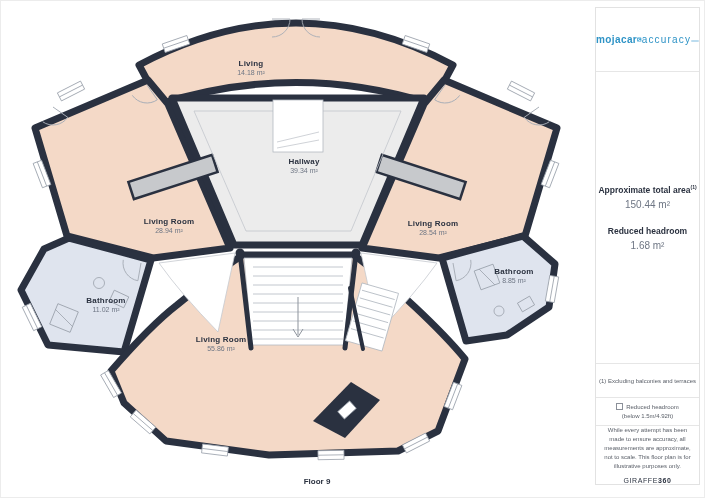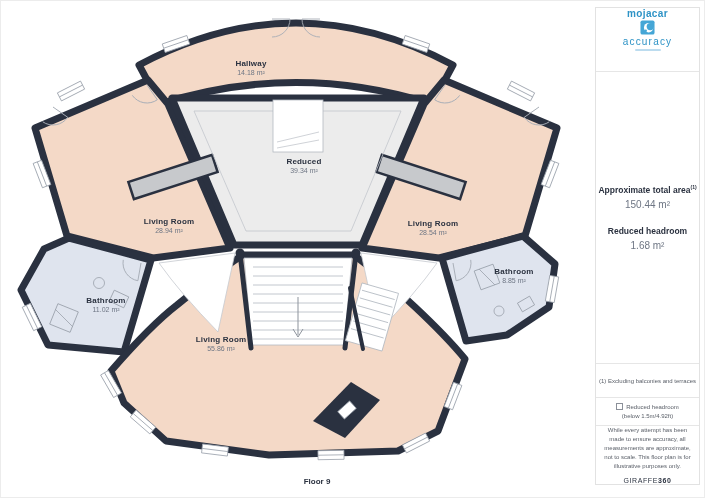--- a/index.html
+++ b/index.html
@@ -8,21 +8,21 @@
   .plan{position:absolute;left:0;top:0;width:594px;height:498px;}
   .room-label{position:absolute;transform:translate(-50%,-50%);text-align:center;color:#2b3240;white-space:nowrap;}
   .room-label .rname{font-size:8px;font-weight:bold;letter-spacing:.2px;}
   .room-label .rarea{font-size:7px;color:#6e7684;margin-top:1px;font-weight:normal;}
   .floor-label{position:absolute;left:316px;top:480px;transform:translate(-50%,-50%);
                font-size:8px;font-weight:bold;color:#2b3240;}
   
   .sidebar{position:absolute;left:594px;top:6px;width:105px;height:478px;border:1px solid #e2e2e2;
            background:#fff;display:flex;flex-direction:column;box-sizing:border-box;}
   .sec{border-bottom:1px solid #e6e6e6;box-sizing:border-box;}
-  .logo-sec{flex:0 0 64px;display:flex;flex-direction:column;align-items:center;justify-content:flex-start;}
+  .logo-sec{flex:0 0 64px;display:flex;flex-direction:row;align-items:center;justify-content:space-between;}
   .logo-top{color:#2e93c6;font-weight:bold;font-size:10px;letter-spacing:.4px;}
   .logo-icon{width:15px;height:15px;margin:1px 0;}
   .logo-bottom{color:#2e93c6;font-size:10px;letter-spacing:1.2px;}
   .logo-tag{width:26px;height:2px;background:#bcdcef;margin-top:2px;border-radius:1px;}
   .main-sec{flex:0 0 292px;display:flex;flex-direction:column;align-items:center;justify-content:center;text-align:center;}
   .s-label{font-size:8.5px;font-weight:bold;color:#2b3240;}
   .s-label sup{font-size:5px;}
   .s-value{font-size:10px;color:#6e7684;margin-top:4px;}
   .gap18{height:16px;}
   .fn1-sec{flex:0 0 34px;display:flex;align-items:center;justify-content:center;font-size:6px;color:#5b6069;text-align:center;}
@@ -157,25 +157,25 @@
       <use href="#door" transform="translate(146,84) rotate(55)"></use>
       <use href="#door" transform="translate(444,84) scale(-1,1) rotate(55)"></use>
       <use href="#door" transform="translate(52,106) rotate(35)"></use>
       <use href="#door" transform="translate(538,106) scale(-1,1) rotate(35)"></use>
       <use href="#door" transform="translate(140,262) rotate(100)"></use>
       <use href="#door" transform="translate(452,262) scale(-1,1) rotate(100)"></use>
     </g>
   </svg>
 
   <div class="room-label" style="left:250px;top:66px;">
+    <div class="rname">Living</div>
+    <div class="rarea">14.18 m²</div>
+  </div>
+  <div class="room-label" style="left:303px;top:164px;">
     <div class="rname">Hallway</div>
-    <div class="rarea">14.18 m²</div>
-  </div>
-  <div class="room-label" style="left:303px;top:164px;">
-    <div class="rname">Reduced</div>
     <div class="rarea">39.34 m²</div>
   </div>
   <div class="room-label" style="left:168px;top:224px;">
     <div class="rname">Living Room</div>
     <div class="rarea">28.94 m²</div>
   </div>
   <div class="room-label" style="left:432px;top:226px;">
     <div class="rname">Living Room</div>
     <div class="rarea">28.54 m²</div>
   </div>

